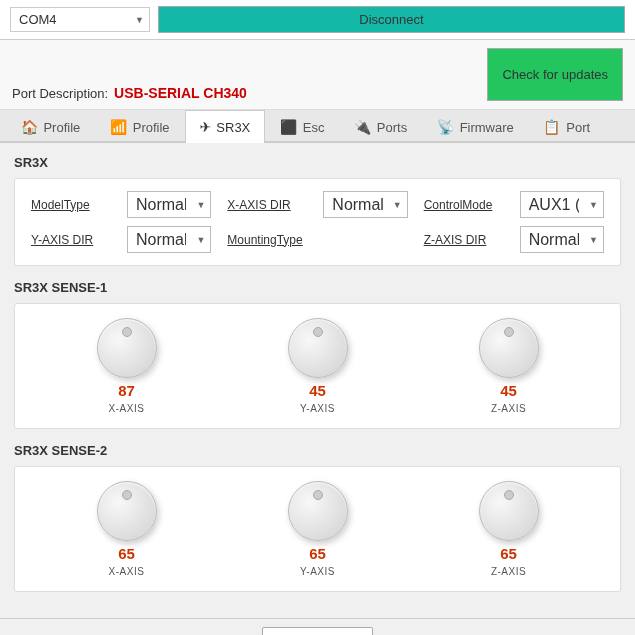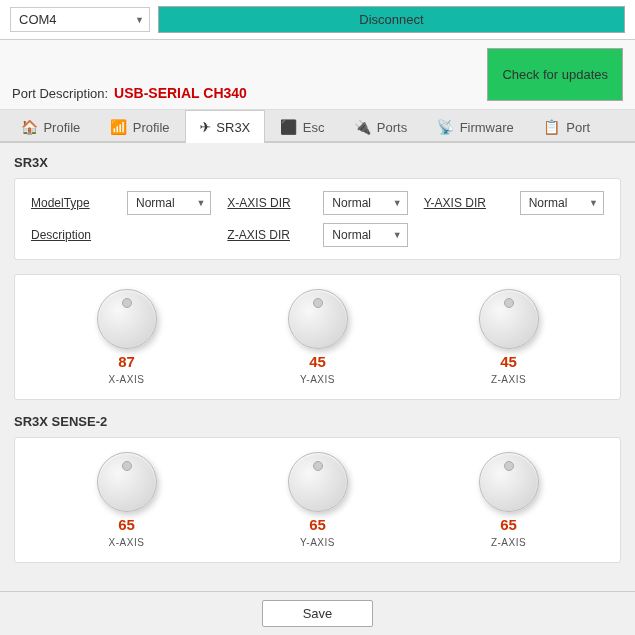--- a/index.html
+++ b/index.html
@@ -177,21 +177,21 @@
       pointer-events: none;
       color: #666;
     }
     .setting-select {
       width: 100%;
       border: 1px solid #bbb;
       background: #fff;
       padding: 4px 24px 4px 8px;
       appearance: none;
       -webkit-appearance: none;
-      font-size: 12px;
+      font-size: 16px;
       color: #333;
       cursor: pointer;
     }
 
     
     .sense-box {
       background: #fff;
       border: 1px solid #ddd;
       border-radius: 3px;
       padding: 14px 16px;
@@ -333,50 +333,61 @@
           <div class="setting-row">
             <span class="setting-label">X-AXIS DIR</span>
             <div class="setting-select-wrapper">
               <select class="setting-select">
                 <option>Normal</option>
                 <option>Reverse</option>
               </select>
             </div>
           </div>
 
+          <div class="setting-row">
+            <span class="setting-label">ControlMode</span>
+            <div class="setting-select-wrapper">
+              <select class="setting-select">
+                <option>AUX1 (CH5)</option>
+                <option>AUX2 (CH6)</option>
+                <option>Always On</option>
+              </select>
+            </div>
+          </div>
 
           <div class="setting-row">
             <span class="setting-label">Y-AXIS DIR</span>
             <div class="setting-select-wrapper">
               <select class="setting-select">
                 <option>Normal</option>
                 <option>Reverse</option>
               </select>
             </div>
           </div>
 
           <div class="setting-row">
-            <span class="setting-label">Description</span>
+            <span class="setting-label">MountingType</span>
           </div>
 
           <div class="setting-row">
             <span class="setting-label">Z-AXIS DIR</span>
             <div class="setting-select-wrapper">
               <select class="setting-select">
                 <option>Normal</option>
                 <option>Reverse</option>
               </select>
             </div>
           </div>
 
         </div>
       </div>
     </div>
 
     <div class="section">
+      <div class="section-title">SR3X SENSE-1</div>
       <div class="sense-box">
         <div class="axis-widget">
           <div class="knob"></div>
           <span class="axis-value">87</span>
           <span class="axis-label">X-AXIS</span>
         </div>
         <div class="axis-widget">
           <div class="knob"></div>
           <span class="axis-value">45</span>
           <span class="axis-label">Y-AXIS</span>

